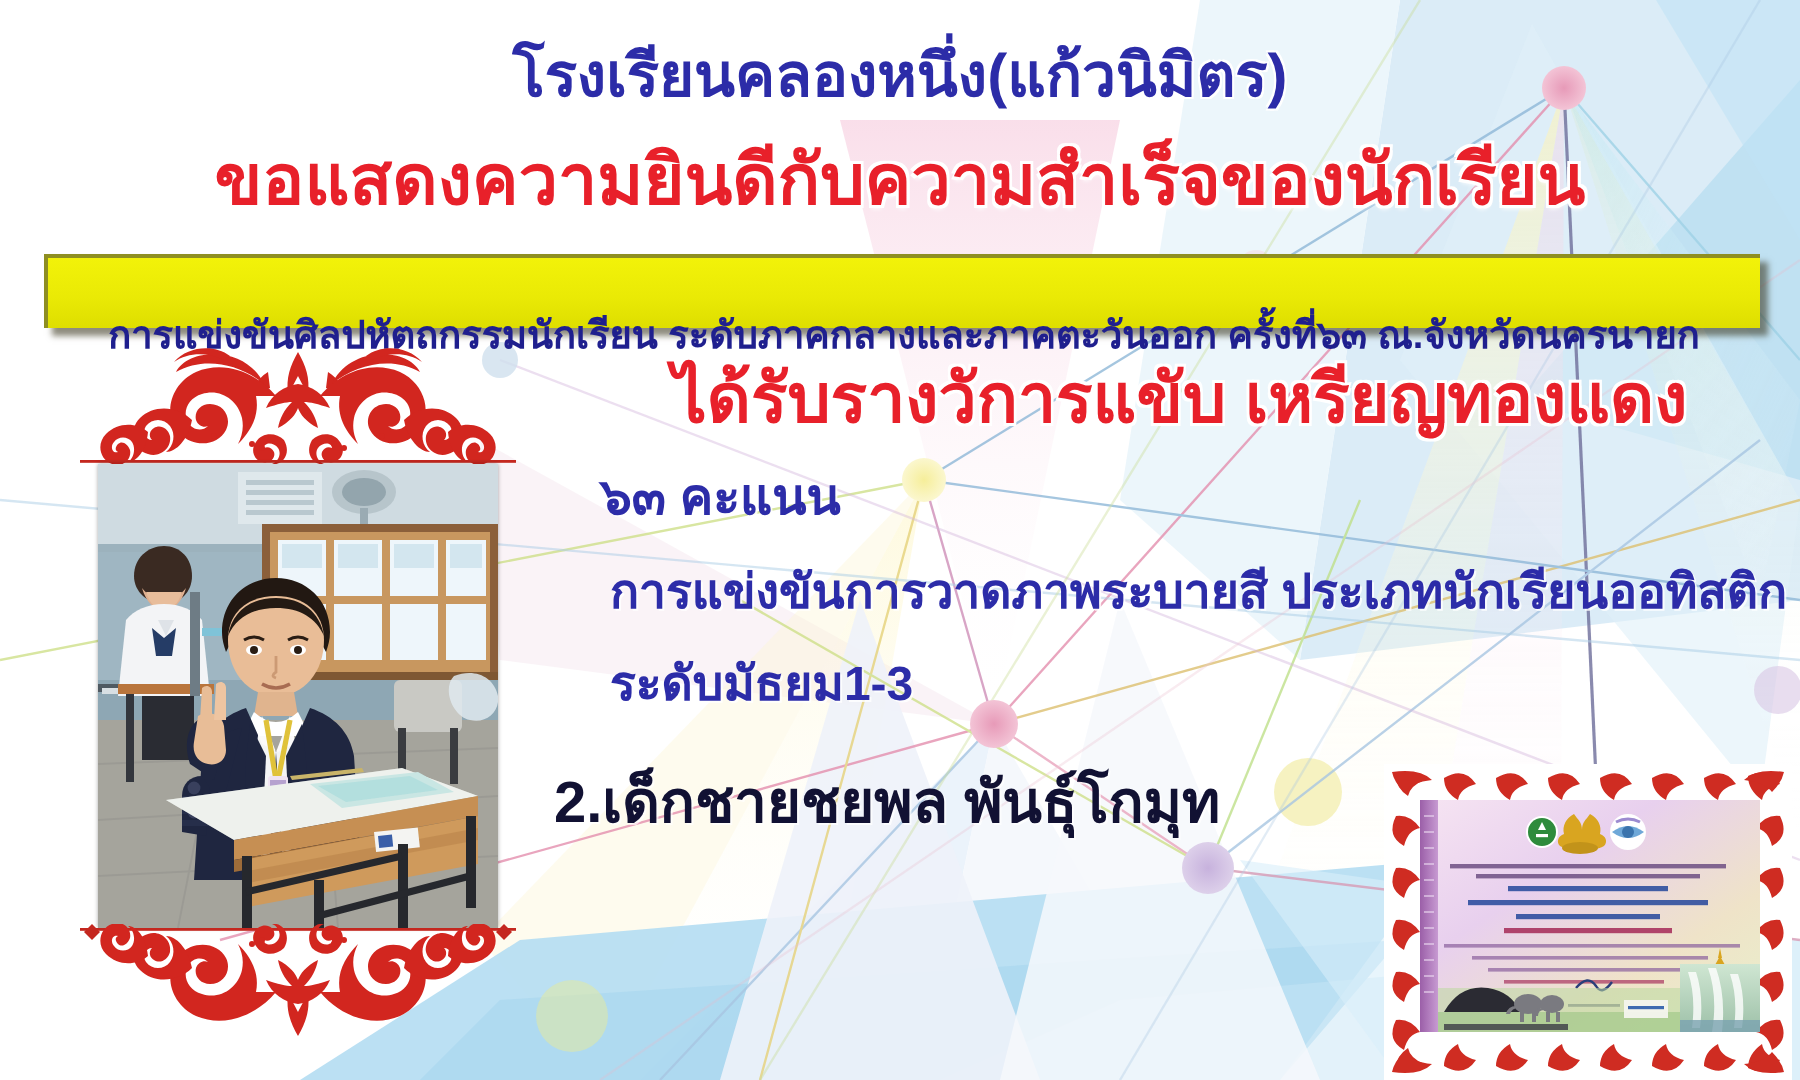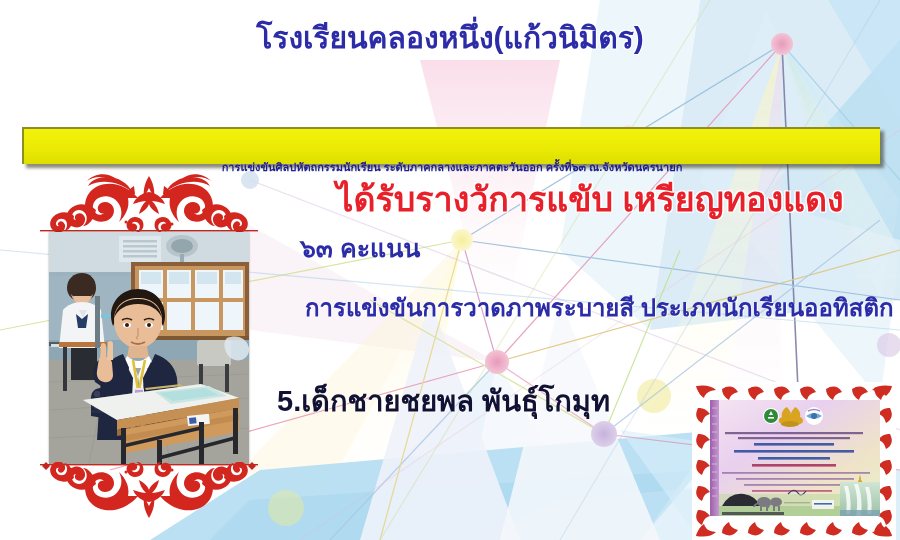--- a/index.html
+++ b/index.html
@@ -32,39 +32,38 @@
   .yellow-banner{
     position:absolute;left:22px;top:127px;width:858px;height:37px;
     background:linear-gradient(180deg,#f2f209 0%,#eaea05 55%,#dede00 100%);
     border-top:2px solid #8e8e22;
     border-left:2px solid #8e8e22;
     box-shadow:4px 4px 3px rgba(50,45,20,.55);
     display:flex;align-items:center;justify-content:center;
     box-sizing:border-box;
   }
   .yellow-banner-text{
-    font-size:11px;font-weight:bold;color:#1f1f8e;white-space:nowrap;margin-top:40px;
+    font-size:19px;font-weight:bold;color:#1f1f8e;white-space:nowrap;margin-top:40px;
   }
   
   .award-line{
     position:absolute;left:300px;top:172px;width:580px;text-align:center;
     font-size:34px;font-weight:bold;color:#e8202a;
     text-shadow:1.3px 1.3px 0 #fff,-1.3px -1.3px 0 #fff,1.3px -1.3px 0 #fff,-1.3px 1.3px 0 #fff;
     white-space:nowrap;
   }
   .score-line{
     position:absolute;left:300px;top:228px;width:500px;
     font-size:25px;font-weight:bold;color:#2c2ca8;white-space:nowrap;
     text-shadow:1px 1px 0 rgba(255,255,255,.85);
   }
   .event-line{
     position:absolute;left:305px;top:276px;width:585px;
     font-size:24px;font-weight:bold;color:#2c2ca8;white-space:nowrap;
     text-shadow:1px 1px 0 rgba(255,255,255,.8);
-    margin-top:12px;
   }
   .level-line{
     position:absolute;left:305px;top:322px;
     font-size:24px;font-weight:bold;color:#2c2ca8;white-space:nowrap;
     text-shadow:1px 1px 0 rgba(255,255,255,.8);
   }
   .student-line{
     position:absolute;left:277px;top:378px;
     font-size:29px;font-weight:bold;color:#111133;white-space:nowrap;
     text-shadow:1px 1px 0 rgba(255,255,255,.7);
@@ -190,29 +189,31 @@
     </g>
 
     <circle cx="782" cy="44" r="11" fill="url(#nodeP)"></circle>
     <circle cx="497" cy="362" r="12" fill="url(#nodeP)"></circle>
     <circle cx="462" cy="240" r="11" fill="url(#nodeY)"></circle>
     <circle cx="604" cy="434" r="13" fill="url(#nodeV)"></circle>
     <circle cx="250" cy="180" r="9" fill="#cfe0ee" opacity=".8"></circle>
   </svg>
 
   <div class="school-title">โรงเรียนคลองหนึ่ง(แก้วนิมิตร)</div>
+  <div class="congrats-title">ขอแสดงความยินดีกับความสำเร็จของนักเรียน</div>
 
   <div class="yellow-banner">
     <span class="yellow-banner-text">การแข่งขันศิลปหัตถกรรมนักเรียน  ระดับภาคกลางและภาคตะวันออก  ครั้งที่๖๓  ณ.จังหวัดนครนายก</span>
   </div>
 
   <div class="award-line">ได้รับรางวัการแขับ  เหรียญทองแดง</div>
   <div class="score-line">๖๓  คะแนน</div>
   <div class="event-line">การแข่งขันการวาดภาพระบายสี  ประเภทนักเรียนออทิสติก</div>
-  <div class="student-line">5.เด็กชายชยพล   พันธุ์โกมุท</div>
+  <div class="level-line">ระดับมัธยม1-3</div>
+  <div class="student-line">2.เด็กชายชยพล   พันธุ์โกมุท</div>
 
   <div id="photo-frame">
 
     <svg class="flourish top" viewBox="0 0 222 62" preserveAspectRatio="none">
       <g fill="#d2261f">
 
         <path d="M111 6 c4 7 6 13 5 21 c-3-5-4-7-5-9 c-1 2-2 4-5 9 c-1-8 1-14 5-21z"></path>
         <path d="M111 22 c7 1 13 5 16 12 c-6-2-10-3-13-3 c4 4 6 8 7 13 c-6-3-9-7-10-10 c-1 3-4 7-10 10 c1-5 3-9 7-13 c-3 0-7 1-13 3 c3-7 9-11 16-12z"></path>
 
         <path d="M96 16 c-5 3-8 8-9 14 c4-3 7-5 10-6z"></path>

